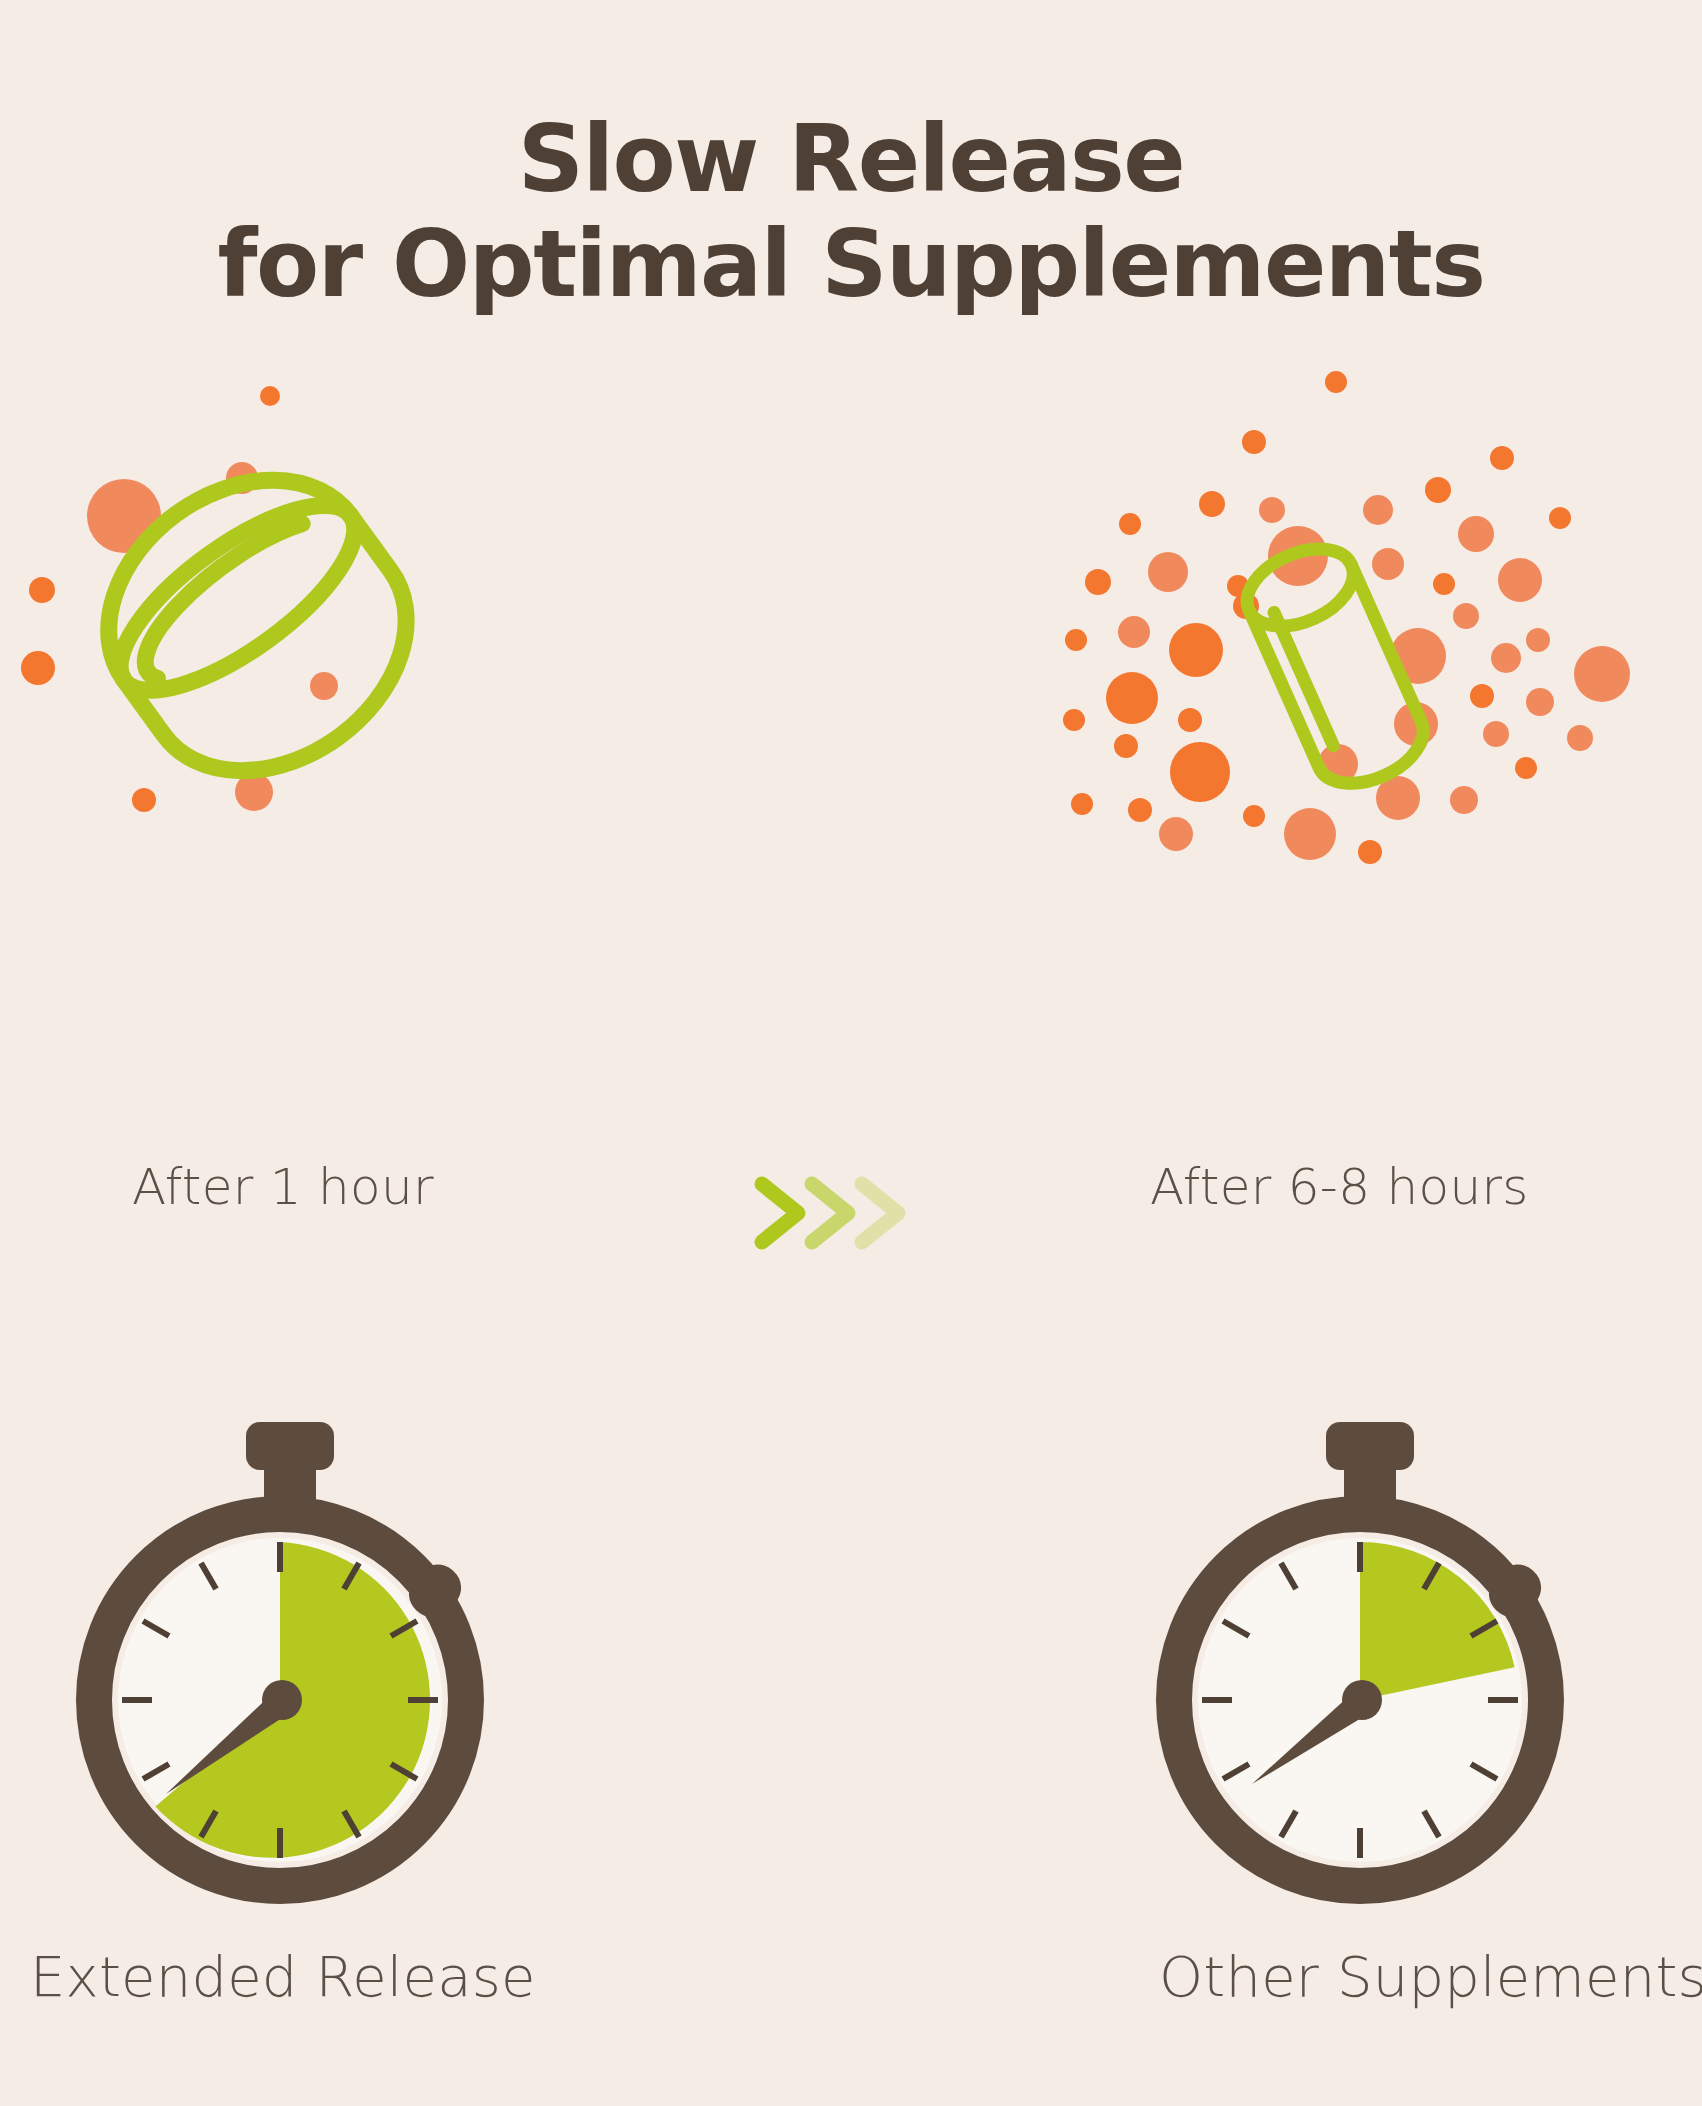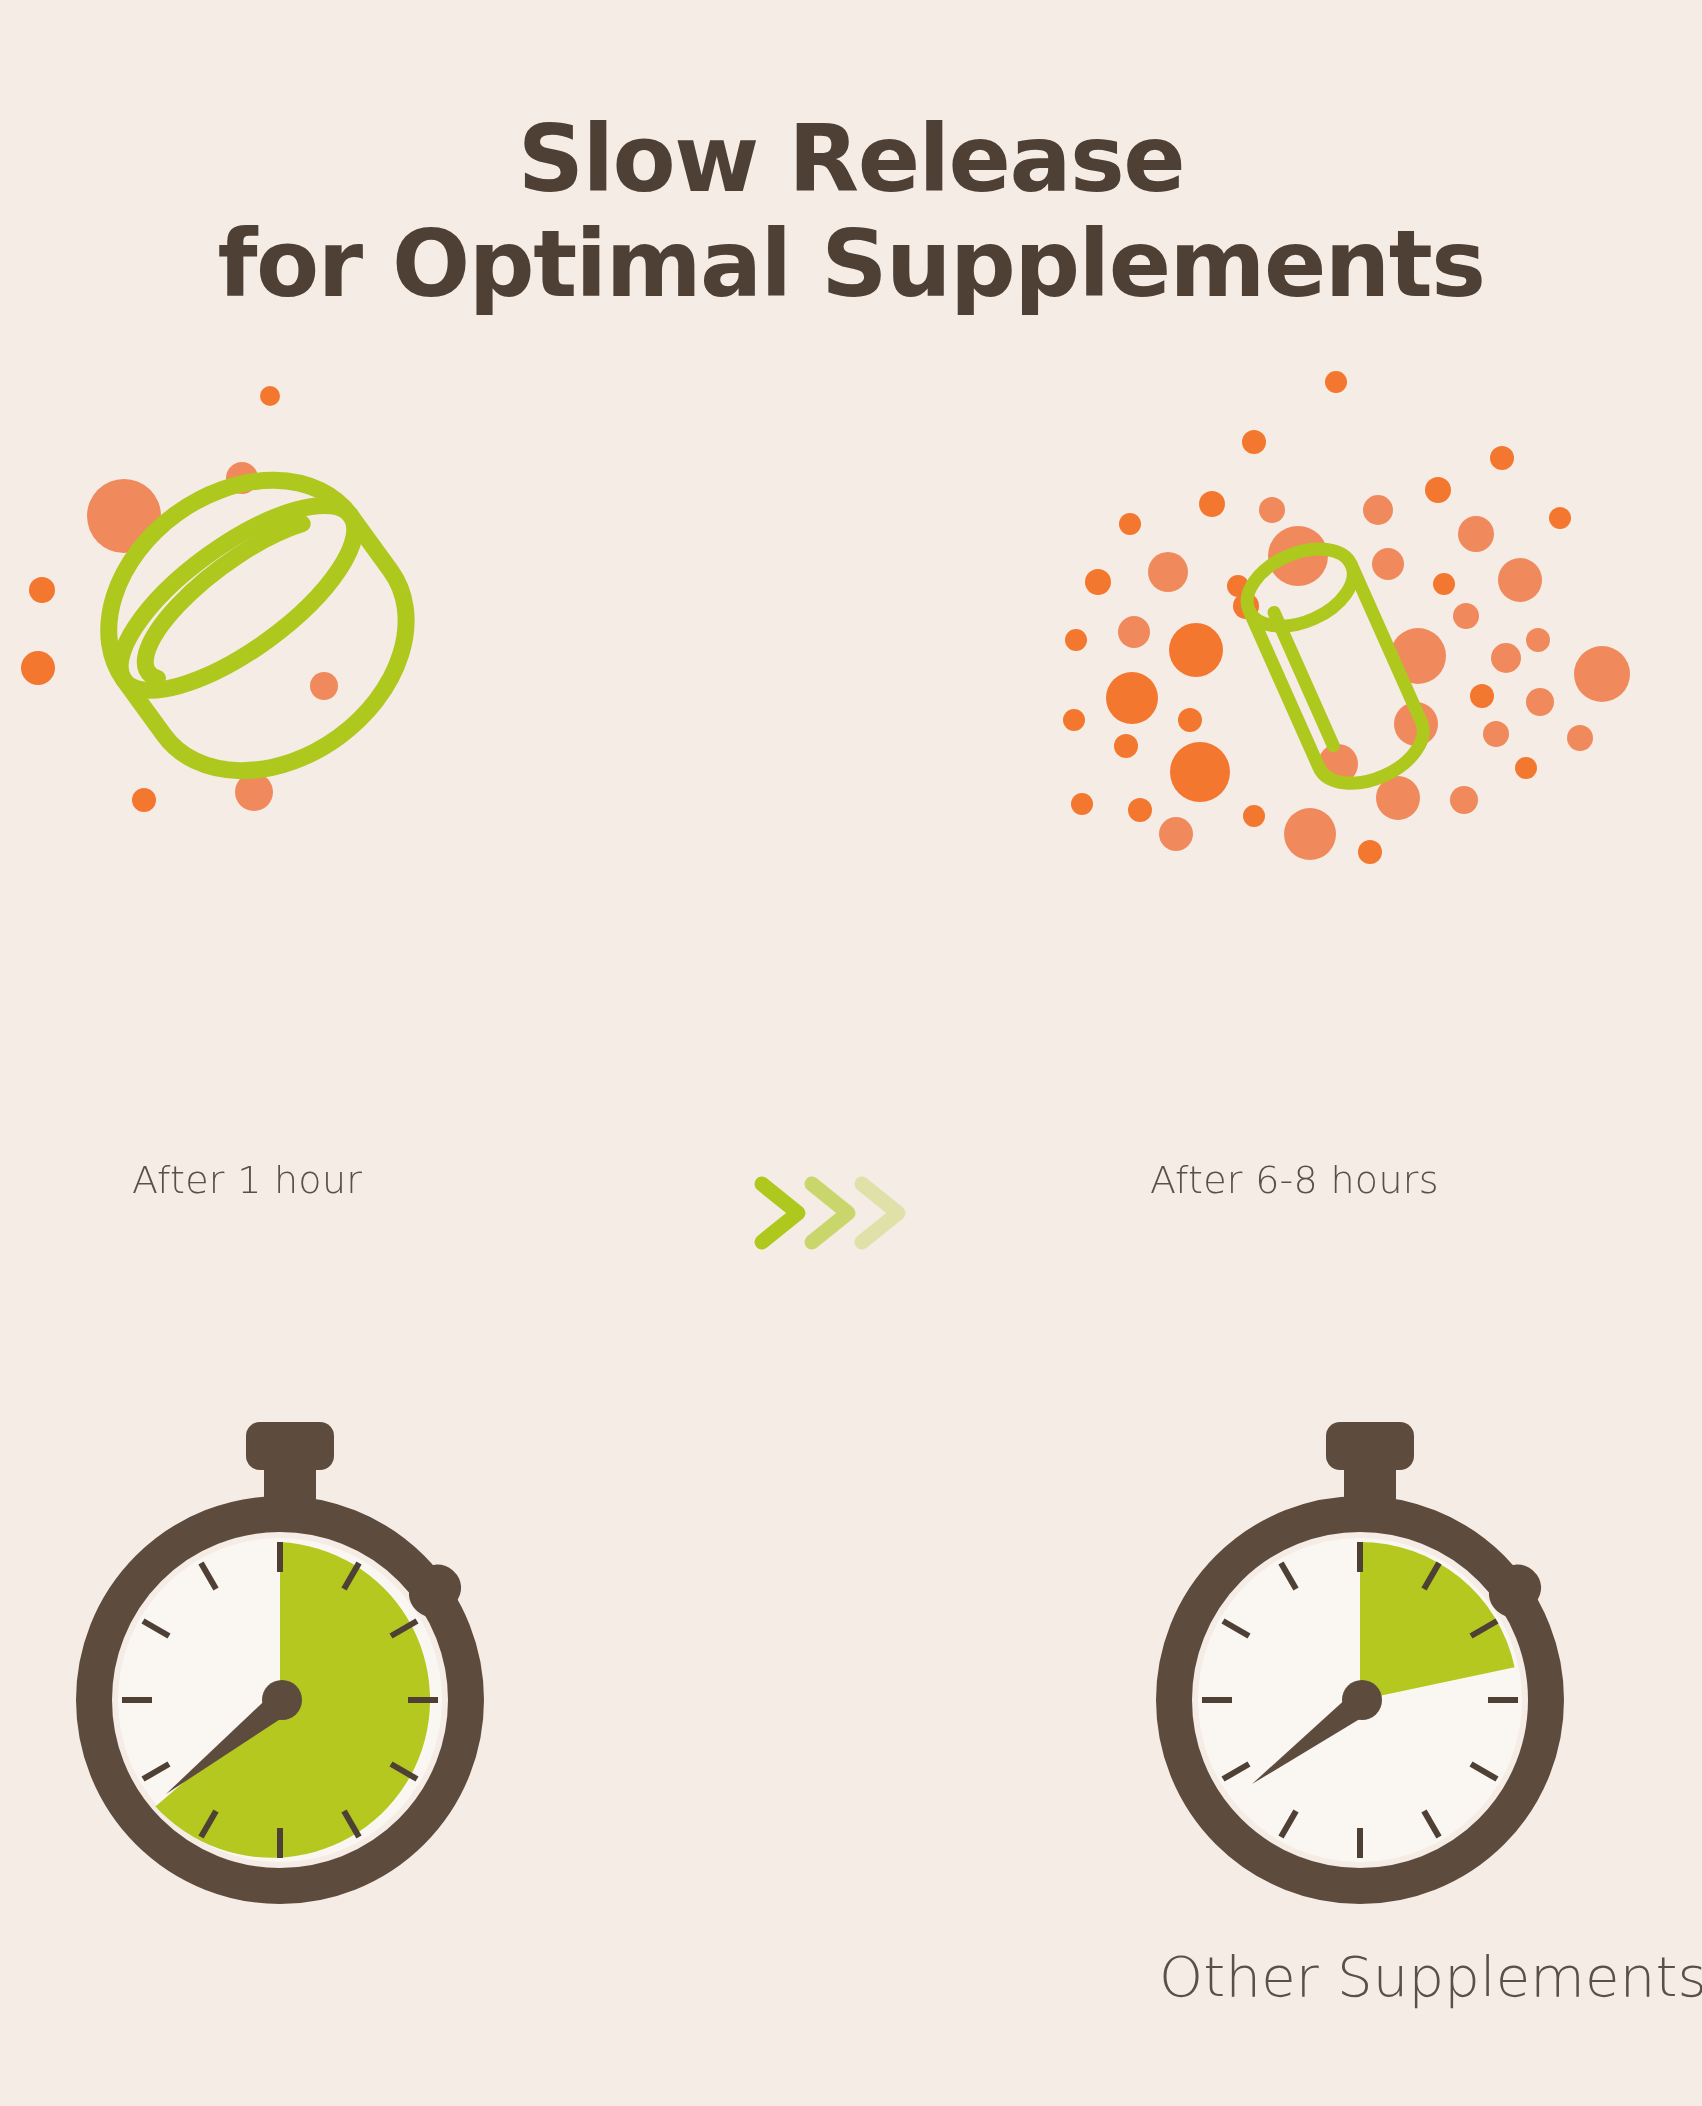--- a/index.html
+++ b/index.html
@@ -66,21 +66,21 @@
     height: 110px;
   }
   .arrow-group svg { display:block; width:100%; height:100%; }
 
   
   .caption {
     position: absolute;
     top: 1158px;
     font-family: "DejaVu Sans", sans-serif;
     font-weight: 300;
-    font-size: 38px;
+    font-size: 50px;
     letter-spacing: 0.3px;
     color: #5b5048;
     white-space: nowrap;
   }
   .caption-left  { left: 132px; }
   .caption-right { left: 1150px; text-align: right; }
 
   
   .watch-row {
     position: absolute;
@@ -296,15 +296,16 @@
           <line x1="141" y1="183" x2="156" y2="209"></line>
         </g>
         <g fill="#5d4c3e">
           <path d="M 220 306 L 228 334 L 112 404 Z"></path>
           <circle cx="222" cy="320" r="20"></circle>
         </g>
       </svg>
     </div>
   </div>
 
+  <div class="watch-label watch-label-left">Extended Release</div>
   <div class="watch-label watch-label-right">Other Supplements</div>
 
 </div>
 
 </body></html>

